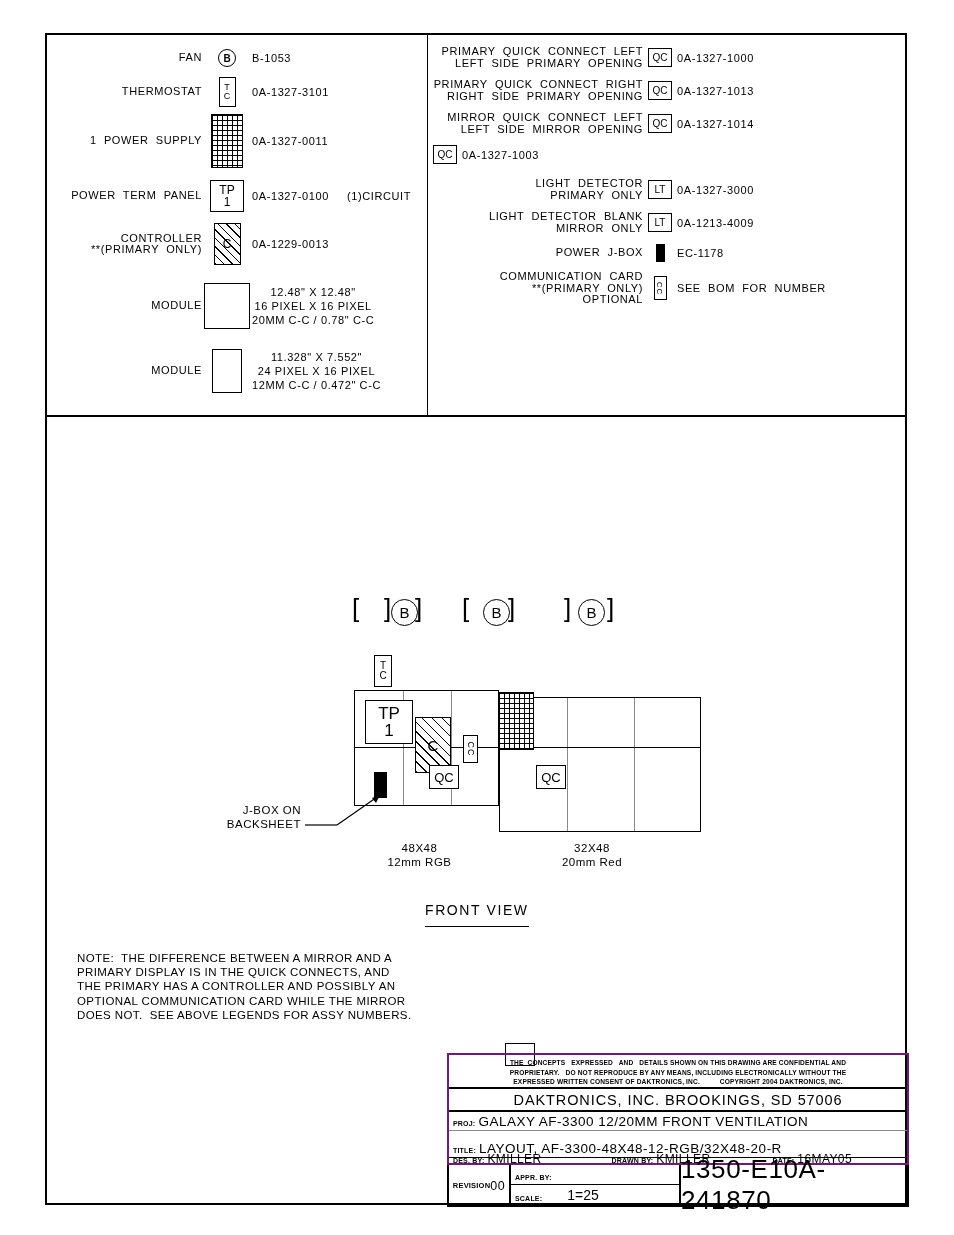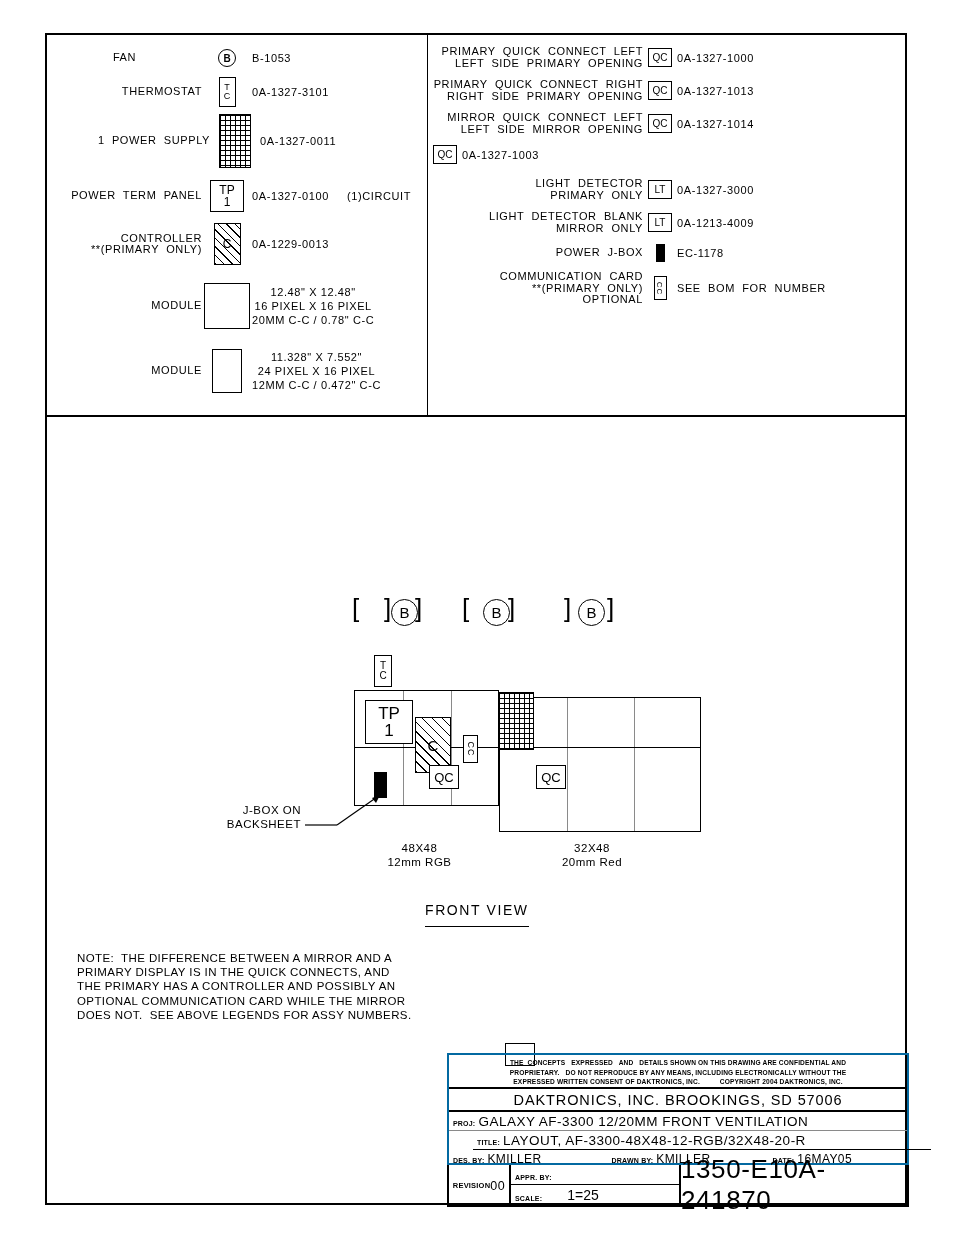--- a/index.html
+++ b/index.html
@@ -87,31 +87,31 @@
   .jlab{position:absolute;font-size:11.5px;letter-spacing:.5px;line-height:14px;
         text-align:right;white-space:pre;}
   .fv{position:absolute;font-size:14px;letter-spacing:1.6px;border-bottom:1.3px solid #000;
       padding-bottom:8px;}
 
   .note{position:absolute;font-size:11.5px;letter-spacing:.4px;line-height:14.2px;
         white-space:pre;}
 
   
   .tb{position:absolute;left:400px;top:1018px;width:462px;height:112px;
-      border:2px solid #0369a1;box-sizing:border-box;}
+      border:2px solid #701a75;box-sizing:border-box;}
   .conf{position:absolute;left:0;top:0;width:100%;height:34px;
         border-bottom:2px solid #000;box-sizing:border-box;
         font-size:6.6px;font-weight:bold;letter-spacing:.15px;line-height:9.6px;
         text-align:center;padding:3px 6px 0;white-space:pre;}
   .dak{position:absolute;left:0;top:34px;width:100%;height:23px;
        border-bottom:2px solid #000;box-sizing:border-box;
        font-size:14.5px;letter-spacing:.9px;display:flex;align-items:center;justify-content:center;}
   .proj,.titl{position:absolute;left:0;width:100%;box-sizing:border-box;display:flex;align-items:center;}
   .proj{top:57px;height:19px;border-bottom:1px solid #8a8a8a;}
-  .titl{top:76px;height:19px;border-bottom:1.4px solid #000;margin-left:24px;}
+  .titl{top:84px;height:19px;border-bottom:1.4px solid #000;}
   .tag{font-size:7px;font-weight:bold;letter-spacing:.2px;padding:0 3px 0 4px;align-self:flex-end;
        margin-bottom:3px;}
   .val{font-size:13.5px;letter-spacing:.5px;white-space:pre;}
   .dline{position:absolute;left:0;top:95px;width:100%;height:17px;display:flex;align-items:center;}
   .dline .v2{font-size:12px;letter-spacing:.4px;}
 
   .tb2{position:absolute;left:400px;top:1130px;width:462px;height:42px;
        border:2px solid #000;border-top:none;box-sizing:border-box;display:flex;}
   .revcell{width:62px;border-right:2px solid #000;box-sizing:border-box;
            display:flex;align-items:center;justify-content:center;}
@@ -133,40 +133,40 @@
 <body>
 
 <div class="sheet">
 
   <div class="legend-band">
     <div class="legend-split"></div>
 
     <div class="lg-left">
 
       <div class="row" style="left:0;top:14px;width:380px;">
-        <div class="lbl" style="width:155px;text-align:center;">FAN</div>
+        <div class="lbl" style="width:155px;">FAN</div>
         <div class="sym" style="width:50px;display:flex;justify-content:center;">
           <div class="fanB">B</div>
         </div>
         <div class="pn">B-1053</div>
       </div>
 
       <div class="row" style="left:0;top:42px;width:380px;">
         <div class="lbl" style="width:155px;">THERMOSTAT</div>
         <div class="sym" style="width:50px;display:flex;justify-content:center;">
           <div class="tcbox">
               <span>T</span>
               <span>C</span>
             </div>
         </div>
         <div class="pn">0A-1327-3101</div>
       </div>
 
       <div class="row" style="left:0;top:79px;width:380px;">
-        <div class="lbl" style="width:155px;padding-left:8px;">1  POWER  SUPPLY</div>
+        <div class="lbl" style="width:155px;">1  POWER  SUPPLY</div>
         <div class="sym" style="width:50px;display:flex;justify-content:center;">
           <div class="psgrid"></div>
         </div>
         <div class="pn">0A-1327-0011</div>
       </div>
 
       <div class="row" style="left:0;top:145px;width:380px;">
         <div class="lbl" style="width:155px;">POWER  TERM  PANEL</div>
         <div class="sym" style="width:50px;display:flex;justify-content:center;">
           <div class="tpbox">

